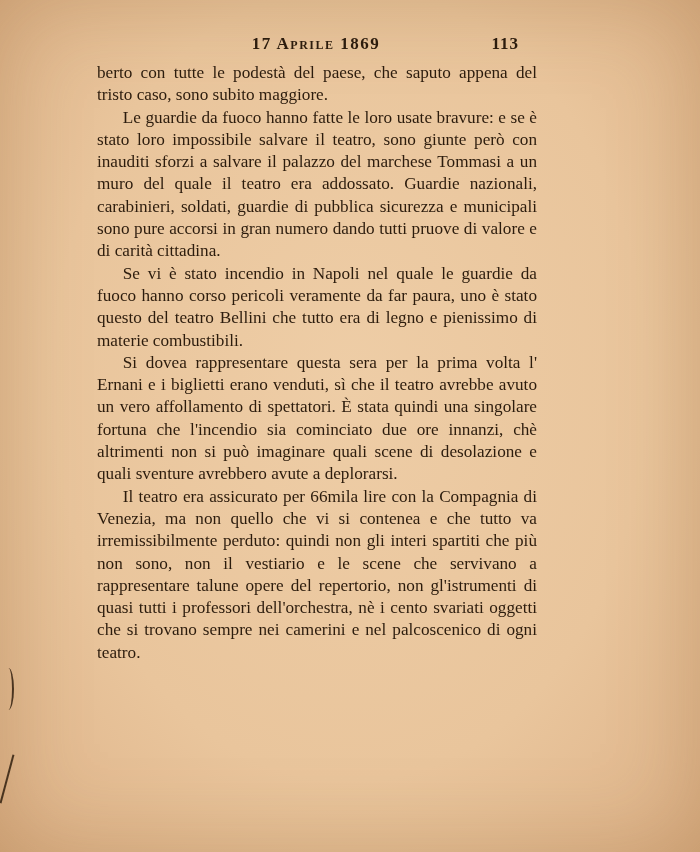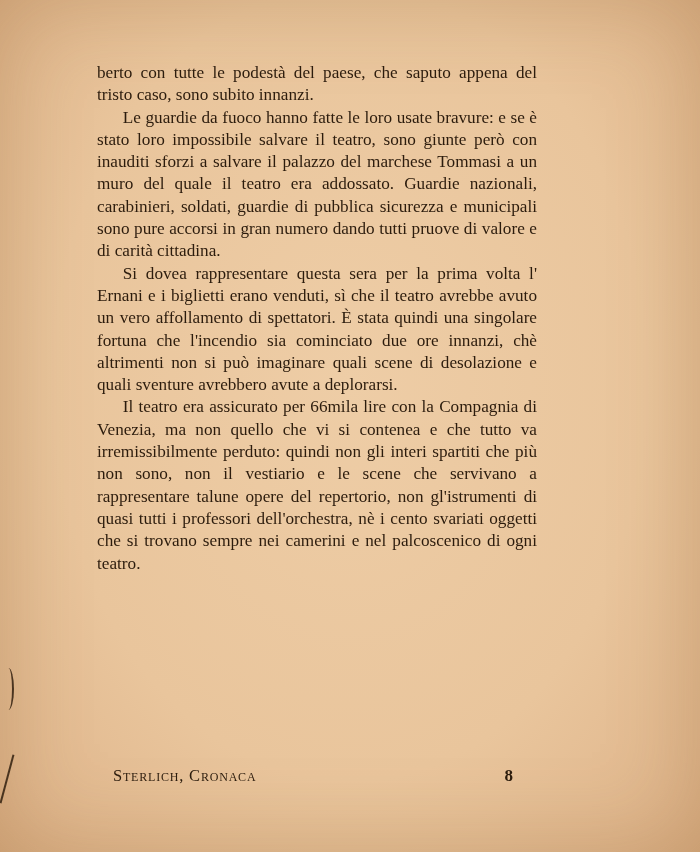--- a/index.html
+++ b/index.html
@@ -65,29 +65,30 @@
     width: 2px; height: 50px;
     background: rgba(48, 30, 14, 0.85);
     transform: rotate(15deg);
   }
 </style>
 </head>
 <body>
 
 <div class="page">
 
+  <div class="header">
+    <span class="date">17 Aprile 1869</span>
+    <span class="pagenum">113</span>
+  </div>
 
   <div class="text-block">
-    <p class="para no-indent"><span>berto con tutte le podestà del paese, che saputo appena del tristo caso, sono subito innanzi.</span></p>
+    <p class="para no-indent"><span>berto con tutte le podestà del paese, che saputo appena del tristo caso, sono subito maggiore.</span></p>
     <p class="para"><span>Le guardie da fuoco hanno fatte le loro usate bravure: e se è stato loro impossibile salvare il teatro, sono giunte però con inauditi sforzi a salvare il palazzo del marchese Tommasi a un muro del quale il teatro era addossato. Guardie nazionali, carabinieri, soldati, guardie di pubblica sicurezza e municipali sono pure accorsi in gran numero dando tutti pruove di valore e di carità cittadina.</span></p>
+    <p class="para"><span>Se vi è stato incendio in Napoli nel quale le guardie da fuoco hanno corso pericoli veramente da far paura, uno è stato questo del teatro Bellini che tutto era di legno e pienissimo di materie combustibili.</span></p>
     <p class="para"><span>Si dovea rappresentare questa sera per la prima volta l' </span><span class="em">Ernani</span><span> e i biglietti erano venduti, sì che il teatro avrebbe avuto un vero affollamento di spettatori. È stata quindi una singolare fortuna che l'incendio sia cominciato due ore innanzi, chè altrimenti non si può imaginare quali scene di desolazione e quali sventure avrebbero avute a deplorarsi.</span></p>
     <p class="para"><span>Il teatro era assicurato per 66mila lire con la Compagnia di Venezia, ma non quello che vi si contenea e che tutto va irremissibilmente perduto: quindi non gli interi spartiti che più non sono, non il vestiario e le scene che servivano a rappresentare talune opere del repertorio, non gl'istrumenti di quasi tutti i professori dell'orchestra, nè i cento svariati oggetti che si trovano sempre nei camerini e nel palcoscenico di ogni teatro.</span></p>
   </div>
 
-  <div class="footer">
-    <span class="signature">Sterlich, Cronaca</span>
-    <span class="footnum">8</span>
-  </div>
 
   <div class="pen-mark-paren"></div>
   <div class="pen-mark-slash"></div>
 
 </div>
 
 </body></html>

